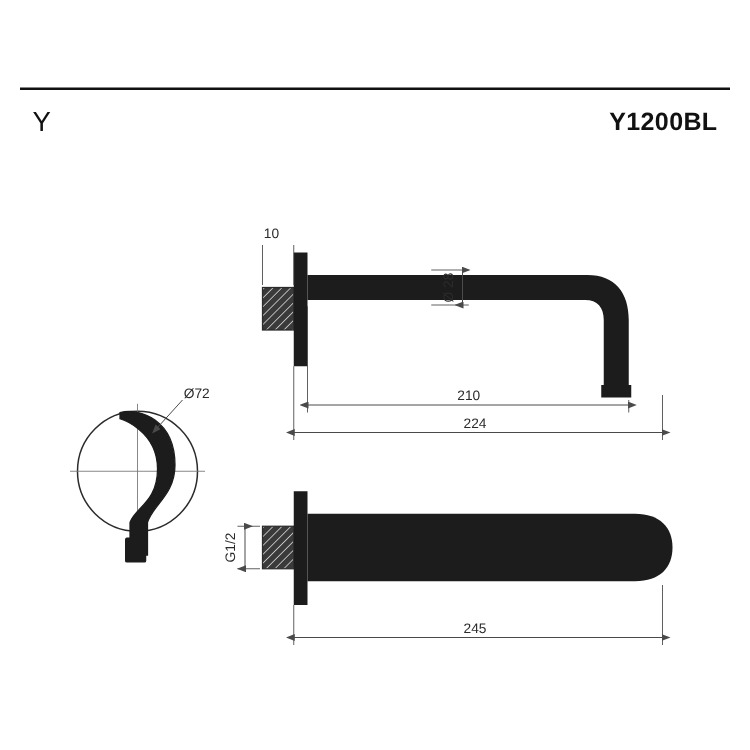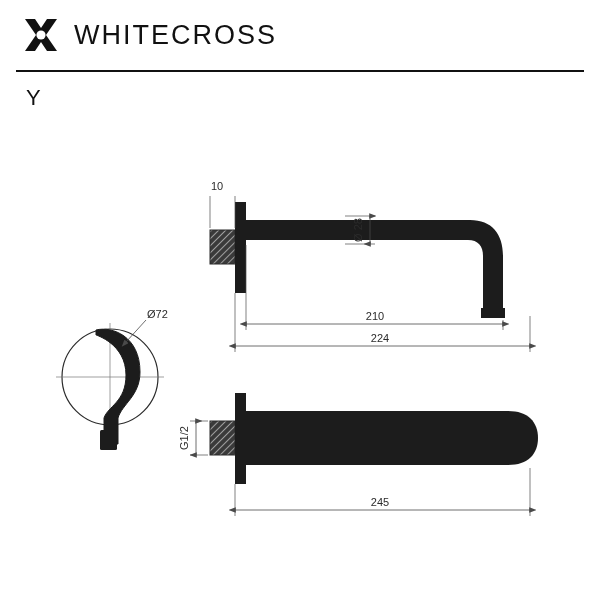--- a/index.html
+++ b/index.html
@@ -97,32 +97,25 @@
     font-family: "Liberation Sans", sans-serif;
     font-size: 11px;
     fill: #2b2b2b;
   }
 </style>
 </head>
 <body>
 
 <div class="page">
 
-  <div class="brand-bar">
-    <svg class="logo-mark" viewBox="0 0 38 38" aria-hidden="true">
-      <rect x="0" y="0" width="38" height="38" fill="#ffffff"></rect>
-      <path d="M3 3 L13 3 L19 12 L25 3 L35 3 L24 19 L35 35 L25 35 L19 26 L13 35 L3 35 L14 19 Z" fill="#111111"></path>
-      <circle cx="19" cy="19" r="4.6" fill="#ffffff"></circle>
-    </svg>
-    <div class="brand-name">WHITECROSS</div>
-  </div>
   <div class="rule"></div>
 
   <div class="title-row">
     <div class="series-label">Y</div>
+    <div class="model-code">Y1200BL</div>
   </div>
 
   <div class="drawing">
     <svg width="600" height="440" viewBox="0 0 600 440">
 
       <defs>
         <marker id="arrL" markerWidth="9" markerHeight="7" refX="8" refY="3.5" orient="auto">
           <path d="M9,0 L9,7 L0,3.5 z" fill="#4a4a4a"></path>
         </marker>
         <marker id="arrR" markerWidth="9" markerHeight="7" refX="1" refY="3.5" orient="auto">

